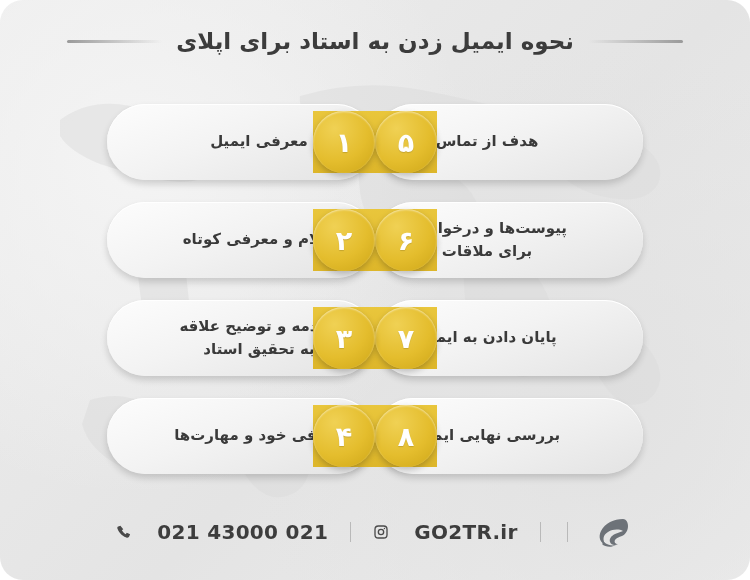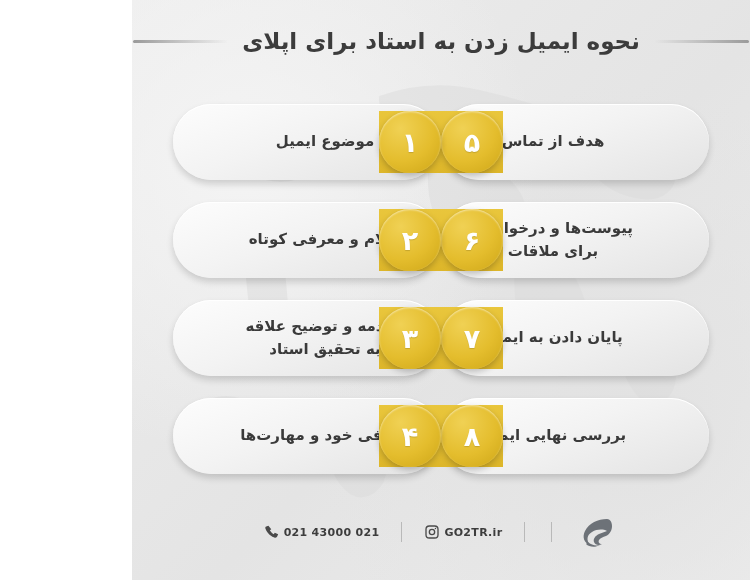--- a/index.html
+++ b/index.html
@@ -3,27 +3,28 @@
 <meta charset="utf-8">
 <style>
   * { box-sizing: border-box; margin: 0; padding: 0; }
   html, body {
     width: 750px; height: 580px;
     font-family: "DejaVu Sans", "Liberation Sans", sans-serif;
     overflow: hidden;
   }
   .canvas {
     position: relative;
-    width: 618px; height: 580px;
+    width: 750px; height: 580px;
     background: #ebebeb;
     background-image:
       radial-gradient(circle at 18% 28%, #f4f4f4 0%, rgba(244,244,244,0) 45%),
       radial-gradient(circle at 80% 70%, #e2e2e2 0%, rgba(226,226,226,0) 50%),
       linear-gradient(135deg, #eeeeee 0%, #e4e4e4 55%, #ededed 100%);
     overflow: hidden;
+    border-radius: 23px;
   }
   
   .map-texture {
     position: absolute; inset: 0;
     opacity: .5;
     pointer-events: none;
   }
   .map-texture svg { width: 100%; height: 100%; display: block; }
 
   
@@ -151,22 +152,22 @@
   .brand-mark {
     width: 44px; height: 44px;
     display: flex; align-items: center; justify-content: center;
   }
   .divider {
     width: 1px; height: 20px;
     background: #b9b9b9;
     margin: 0 4px;
   }
   .contact {
-    display: flex; align-items: center; gap: 4px;
-    font-size: 11px;
+    display: flex; align-items: center; gap: 25px;
+    font-size: 20px;
     color: #3d3d3d;
     font-weight: bold;
     direction: ltr;
   }
   .contact .glyph {
     display: inline-flex; align-items: center; justify-content: center;
     color: #4a4a4a;
   }
   .contact .txt { letter-spacing: .3px; }
 </style>
@@ -198,21 +199,21 @@
   </div>
 
   <div class="rows">
 
     <div class="row">
       <div class="center-strip"></div>
       <div class="card left">
         <div class="card-text">هدف از تماس</div>
       </div>
       <div class="card right">
-        <div class="card-text">موضوع ایمیل</div>
+        <div class="card-text">معرفی ایمیل</div>
       </div>
       <div class="badge for-left">
         <span>۵</span>
       </div>
       <div class="badge for-right">
         <span>۱</span>
       </div>
     </div>
 
     <div class="row">

